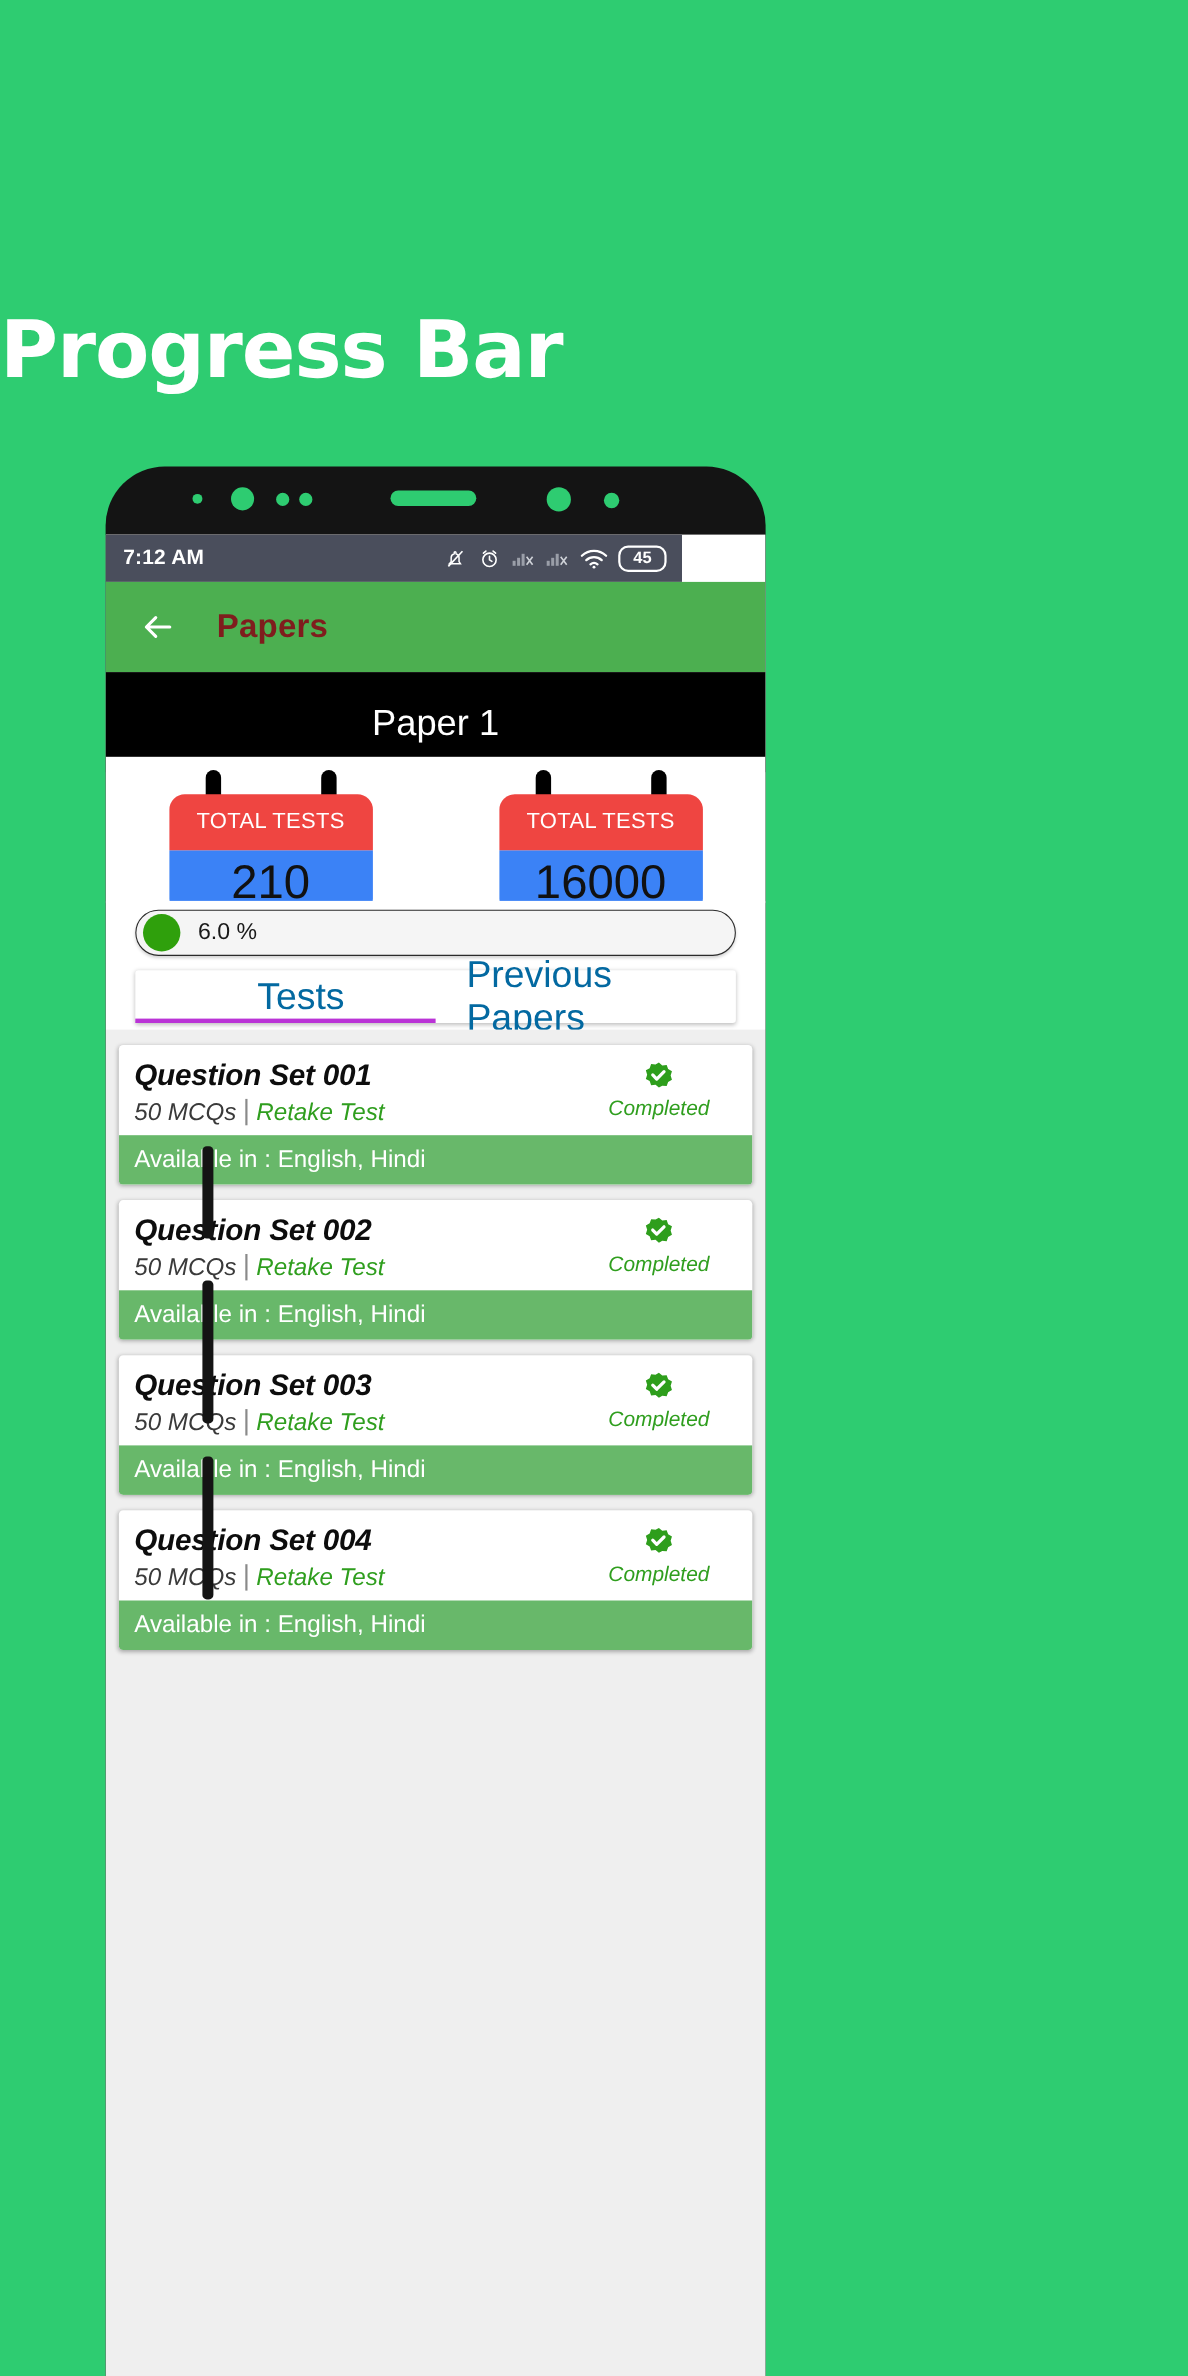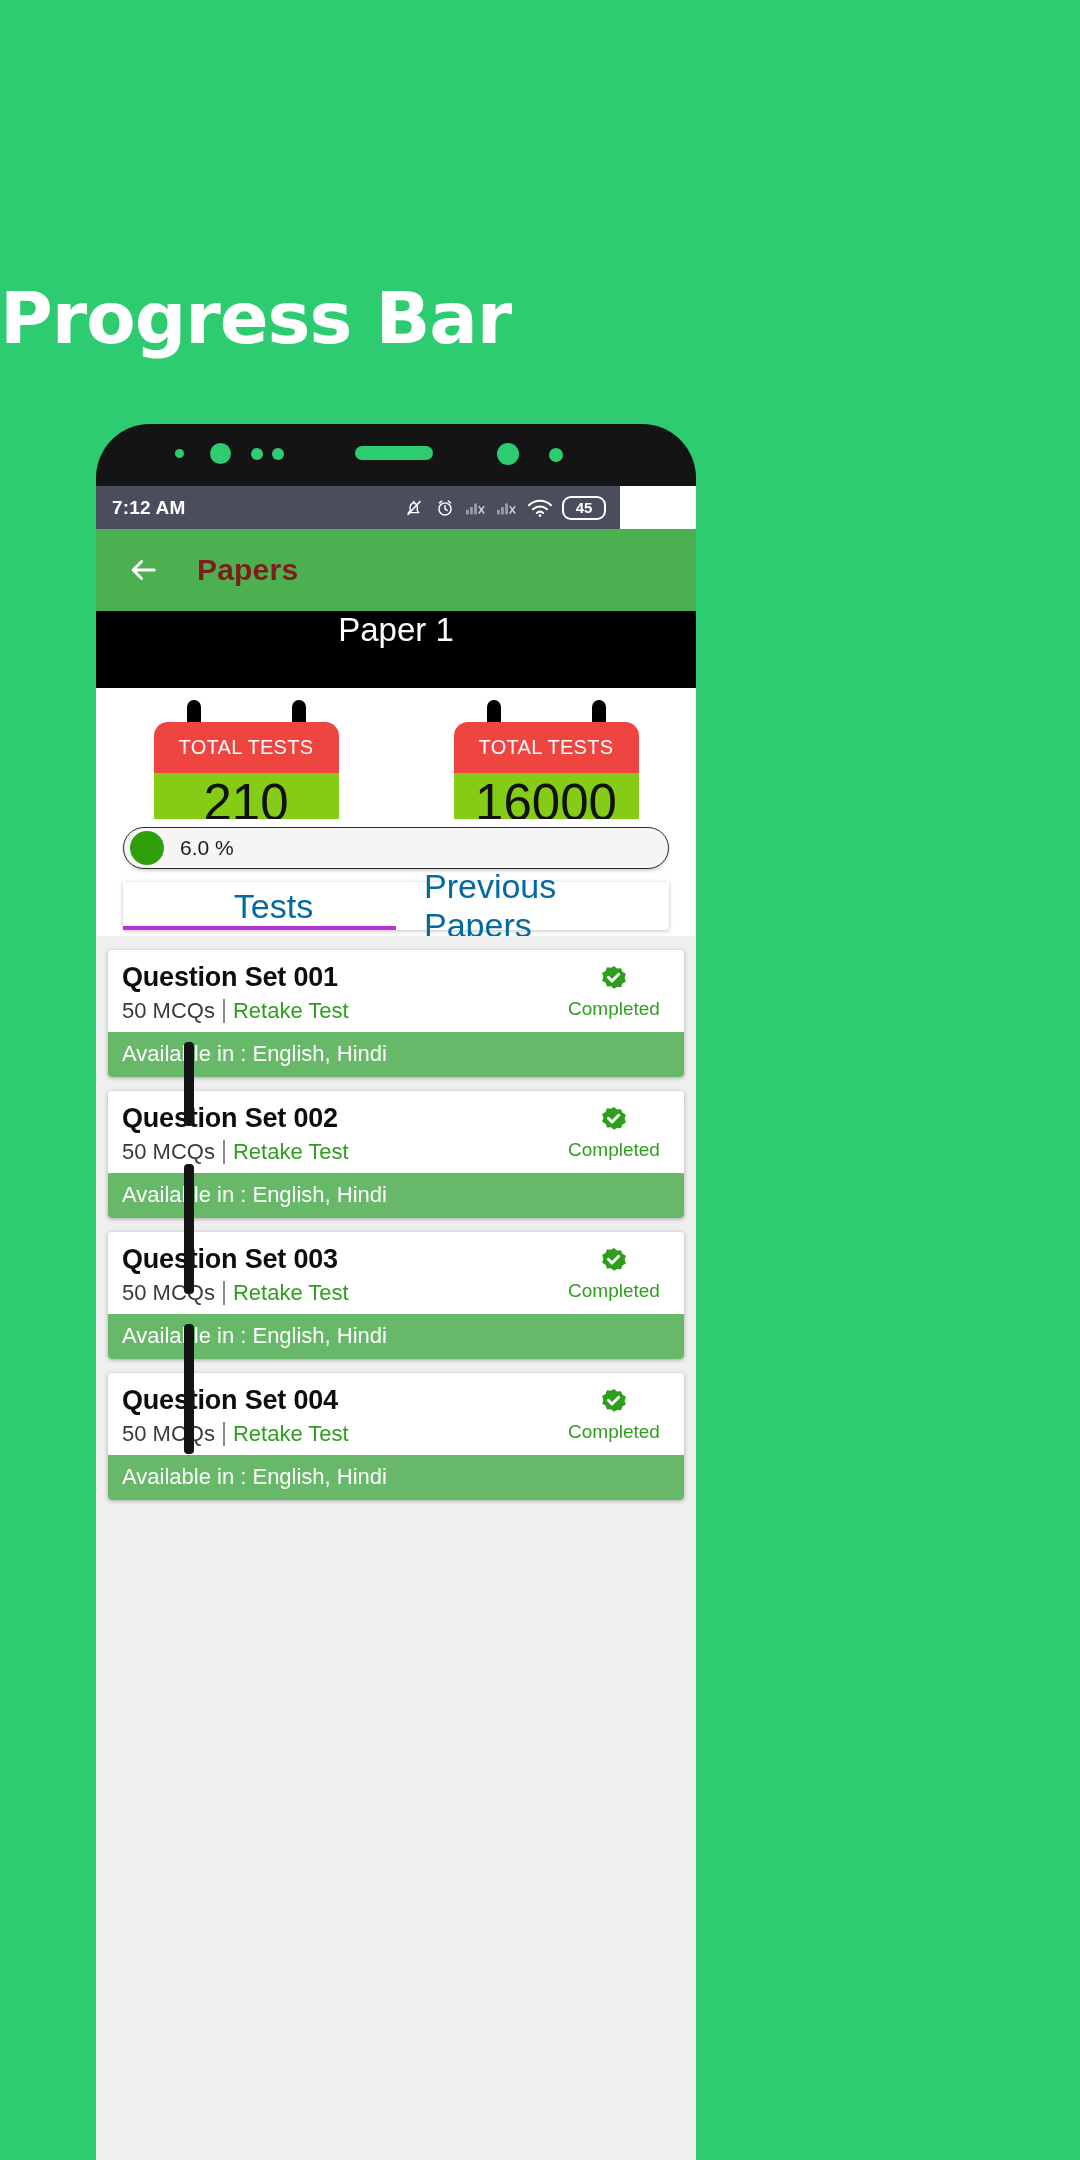--- a/index.html
+++ b/index.html
@@ -92,21 +92,21 @@
   .appbar-title{
     color:#7f1d1d; font-size:30px; font-weight:700;
     margin-left:37px; letter-spacing:.2px;
   }
 
   
   .paper-banner{
     position:absolute; top:125px; left:0;
     width:600px; height:91px;
     background:#000000;
-    display:flex; align-items:flex-start; justify-content:center;
+    display:flex; align-items:center; justify-content:center;
   }
   .paper-banner span{ color:#ffffff; font-size:33px; font-weight:400; }
 
   
   .stats{
     position:absolute; top:202px; left:0;
     width:600px; height:133px;
     background:#ffffff;
     display:flex; justify-content:space-around; align-items:flex-start;
     padding-top:12px;
@@ -122,25 +122,25 @@
   .cal-head{
     margin-top:22px;
     background:#EF4541;
     border-radius:14px 14px 0 0;
     height:51px;
     display:flex; align-items:center; justify-content:center;
     color:#ffffff; font-size:20px; letter-spacing:.3px;
     position:relative; z-index:2;
   }
   .cal-body{
-    background:#84cc16;
+    background:#3b82f6;
     border-radius:0 0 14px 14px;
     height:58px;
     display:flex; align-items:center; justify-content:center;
-    color:#111111; font-size:51px; font-weight:400;
+    color:#111111; font-size:43px; font-weight:400;
   }
 
   
   .progress-wrap{
     position:absolute; top:333px; left:0;
     width:600px; height:57px; background:#ffffff;
     display:flex; align-items:center; justify-content:center;
   }
   .progress-bar{
     width:546px; height:42px;
@@ -188,21 +188,21 @@
     overflow:hidden;
   }
   .qcard{
     background:#ffffff;
     border-radius:4px;
     margin-top:14px;
     box-shadow:0 1px 4px rgba(0,0,0,.3);
     overflow:hidden;
   }
   .qcard-top{
-    display:flex; padding:12px 14px 8px 14px;
+    display:flex; padding:12px 29px 8px 14px;font-style:italic;
   }
   .qcard-left{ flex:1; }
   .qtitle{ font-size:27px; font-weight:700; color:#0d0d0d; letter-spacing:-.2px;}
   .qmeta{ margin-top:5px; font-size:22px; color:#3a3a3a; display:flex; align-items:center;}
   .qmeta .sep{
     display:inline-block; width:2px; height:24px;
     background:#8a8a8a; margin:0 8px;
   }
   .qmeta .retake{ color:#2F9E1E; }
   .qcard-right{

